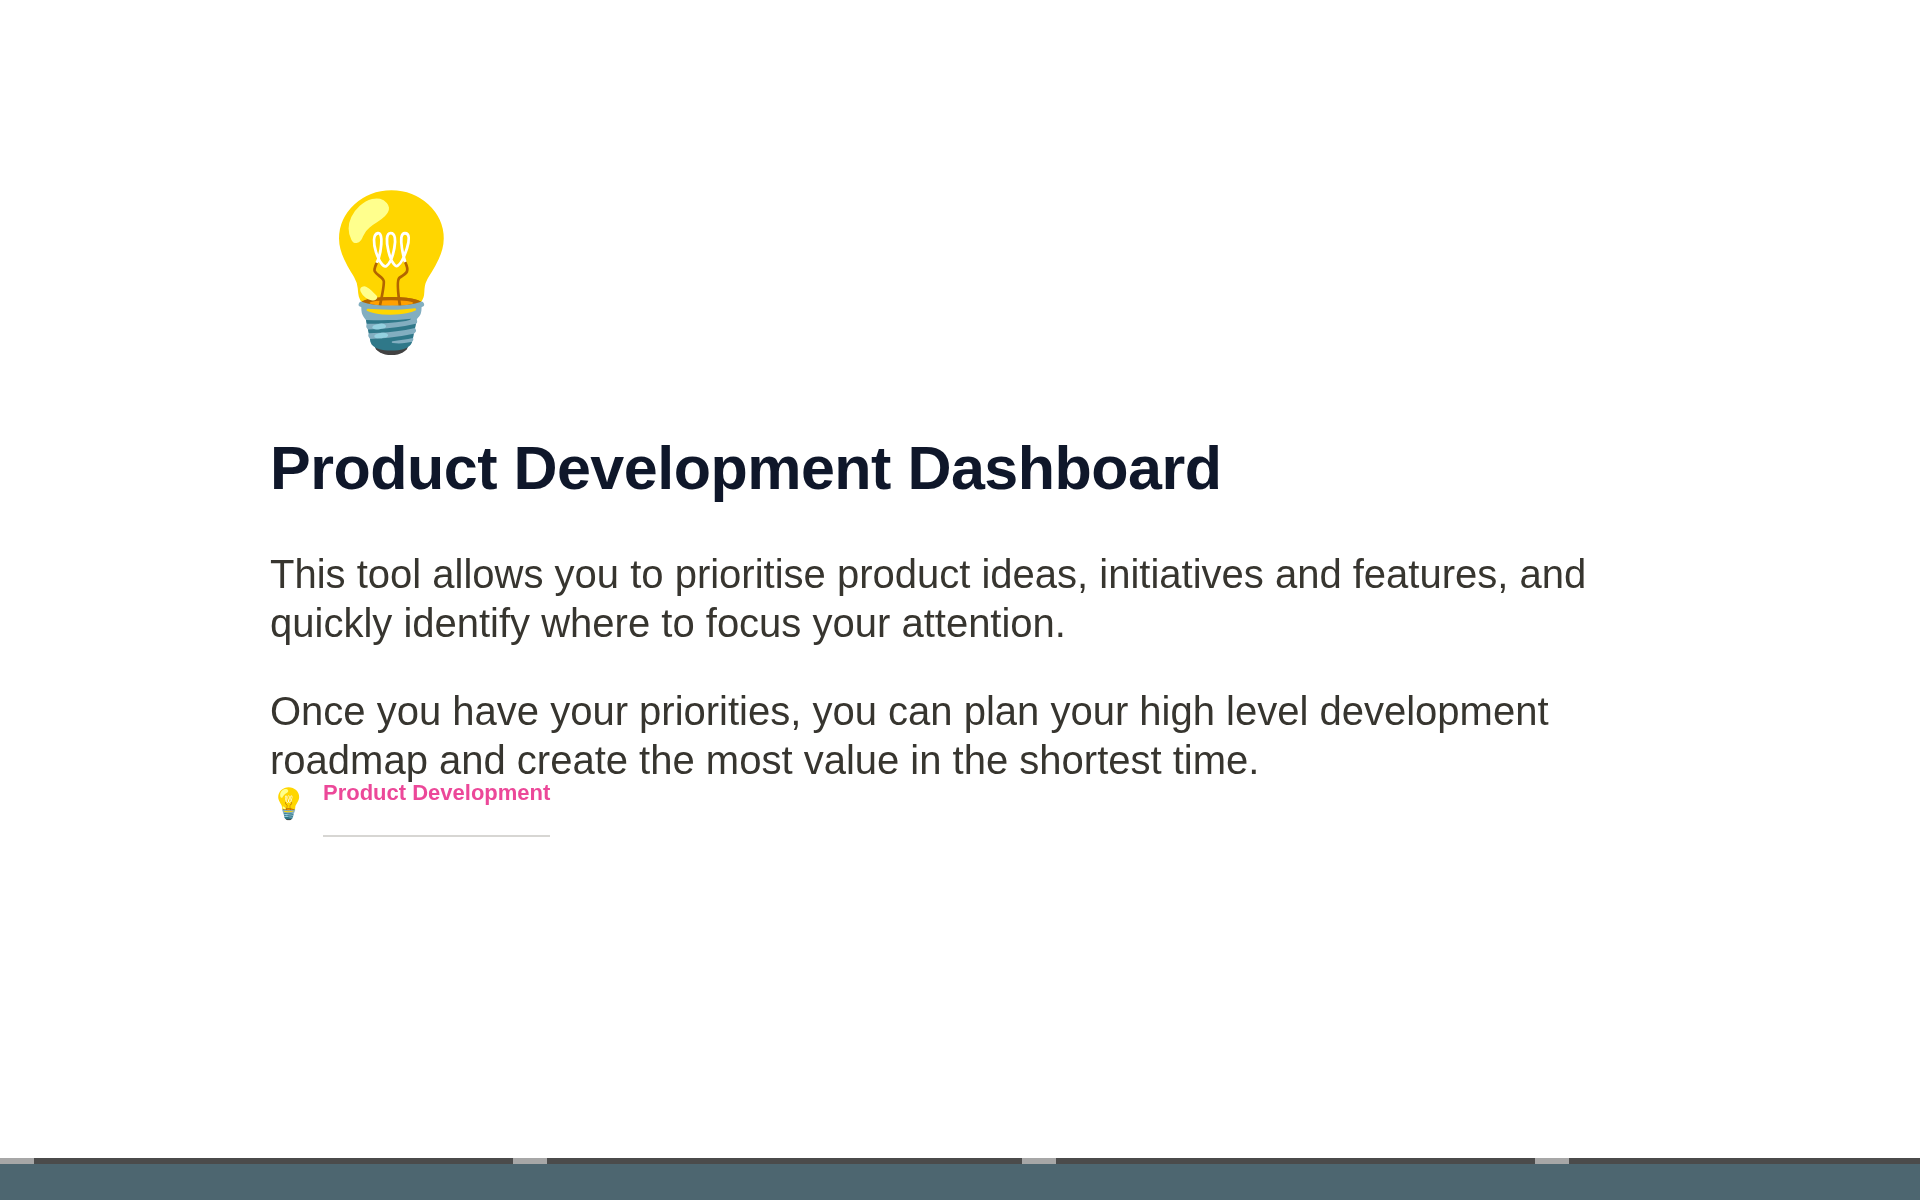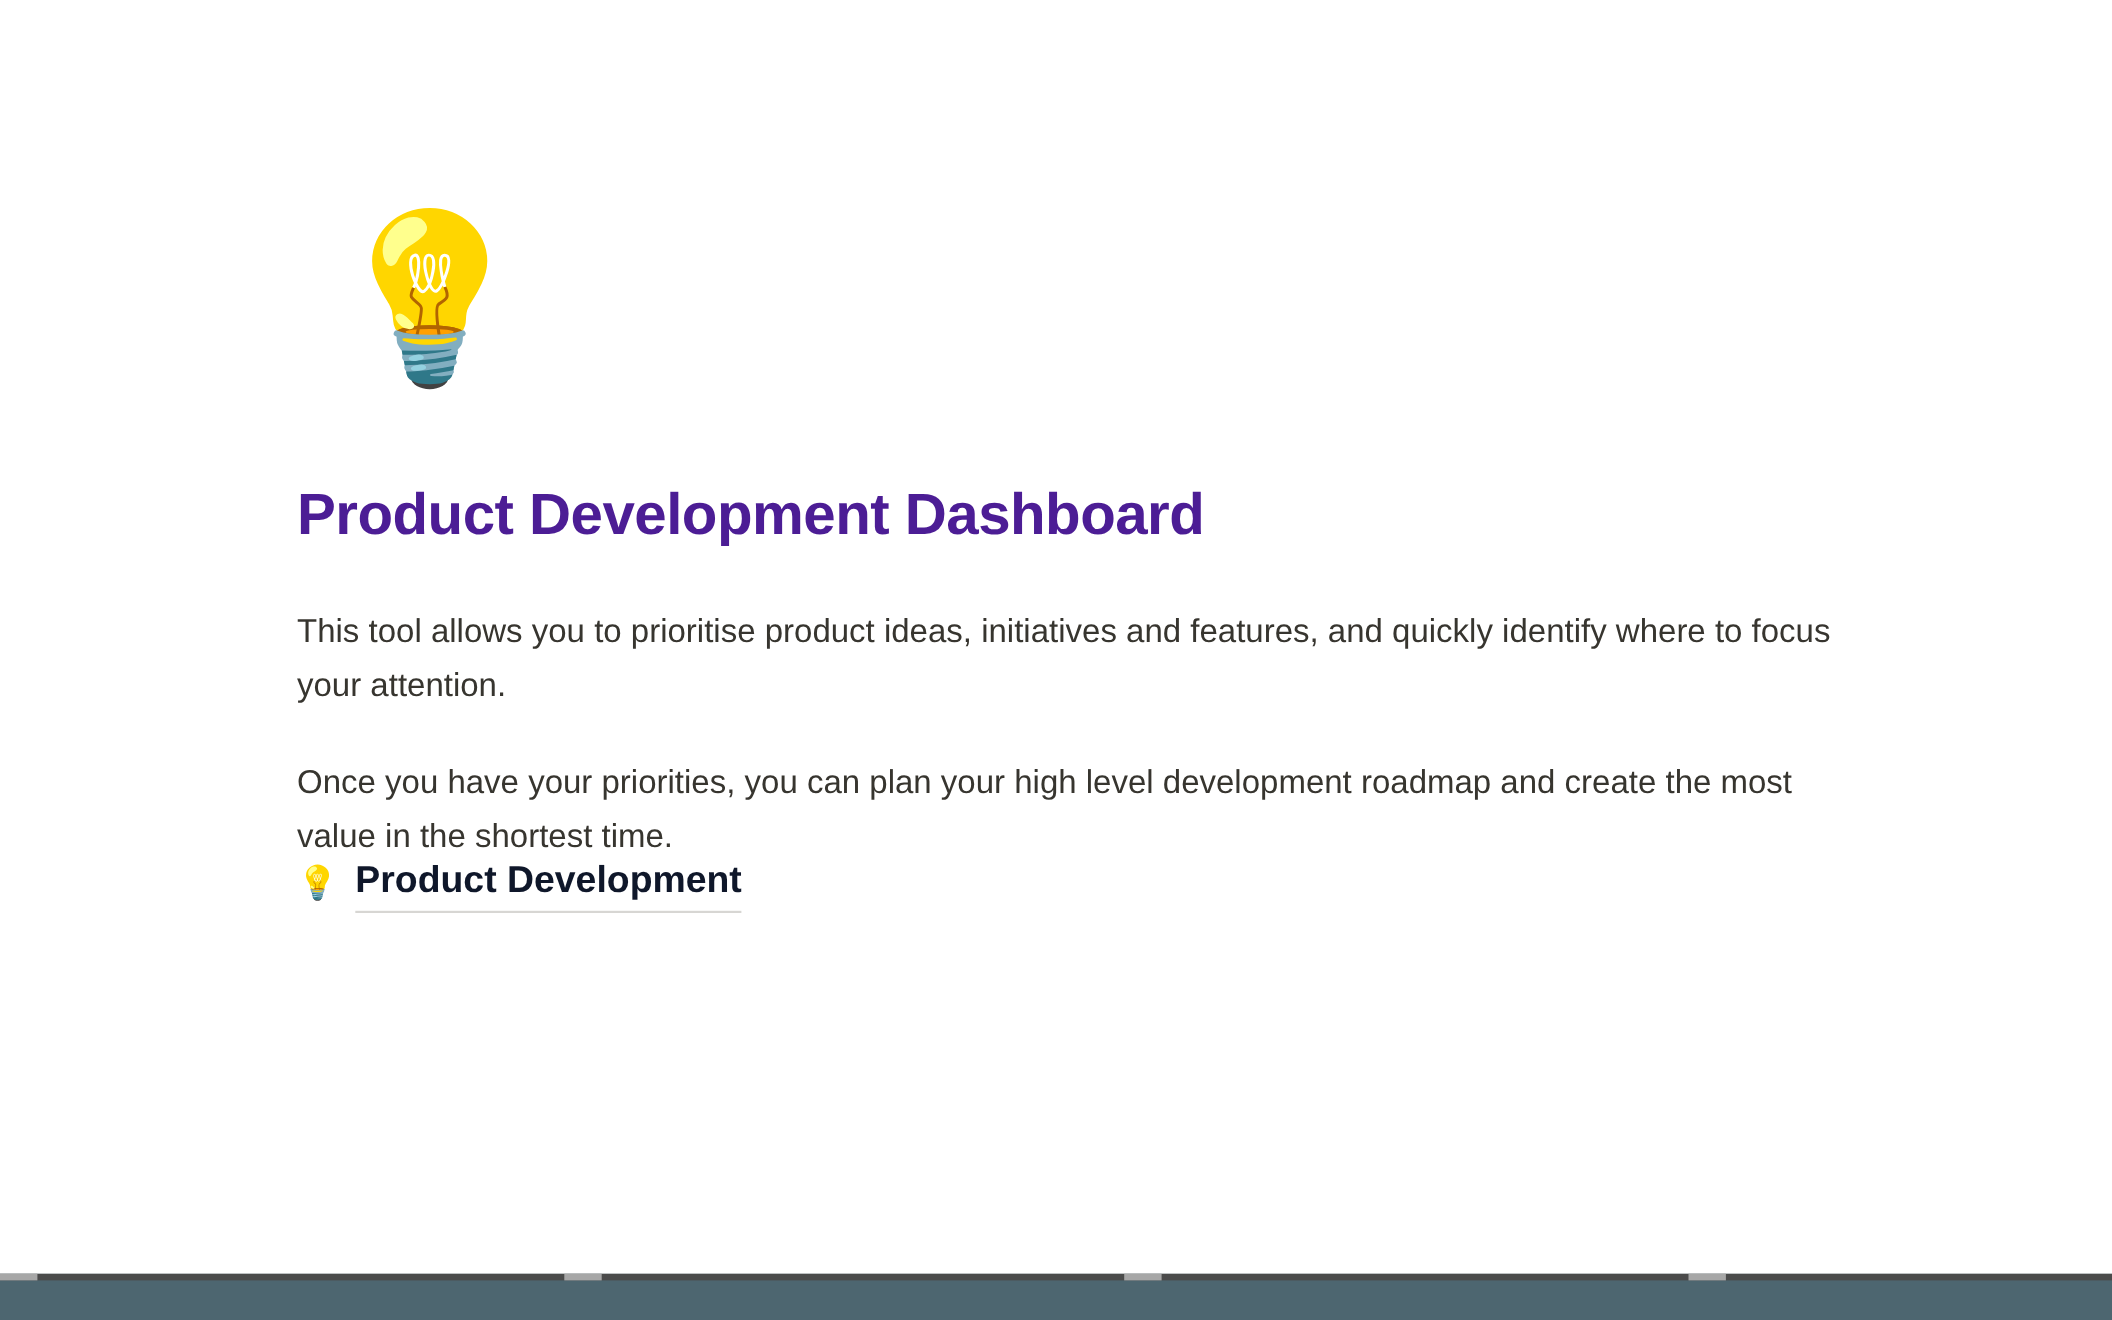--- a/index.html
+++ b/index.html
@@ -52,35 +52,35 @@
     width: 100%;
     height: 100%;
   }
 
   
   #page-title {
     position: absolute;
     left: 0px;
     top: 430px;
     margin: 0;
-    font-size: 53px;
+    font-size: 61px;
     line-height: 76px;
     font-weight: bold;
     letter-spacing: -0.5px;
-    color: #4c1d95;
+    color: #0f172a;
     white-space: nowrap;
   }
 
   
   .para {
     position: absolute;
     left: 0px;
     width: 1425px;
     margin: 0;
-    font-size: 30px;
+    font-size: 40px;
     line-height: 49px;
     color: #37352f;
   }
   #para-1 { top: 550px; }
   #para-2 { top: 687px; }
 
   
   #link-row {
     position: absolute;
     left: 0px;
@@ -92,26 +92,26 @@
   #link-emoji {
     font-size: 30px;
     font-family: "DejaVu Sans", sans-serif;
     line-height: 48px;
     width: 34px;
     text-align: center;
     user-select: none;
   }
   #link-text {
     margin-left: 19px;
-    font-size: 34px;
+    font-size: 22px;
     line-height: 44px;
     font-weight: bold;
-    color: #0f172a;
+    color: #ec4899;
     border-bottom: 2px solid #d7d6d3;
-    padding-bottom: 6px;
+    padding-bottom: 20px;
     cursor: pointer;
     text-decoration: none;
     white-space: nowrap;
   }
 
   
   #bottom-bar {
     position: absolute;
     left: 0;
     bottom: 0;

